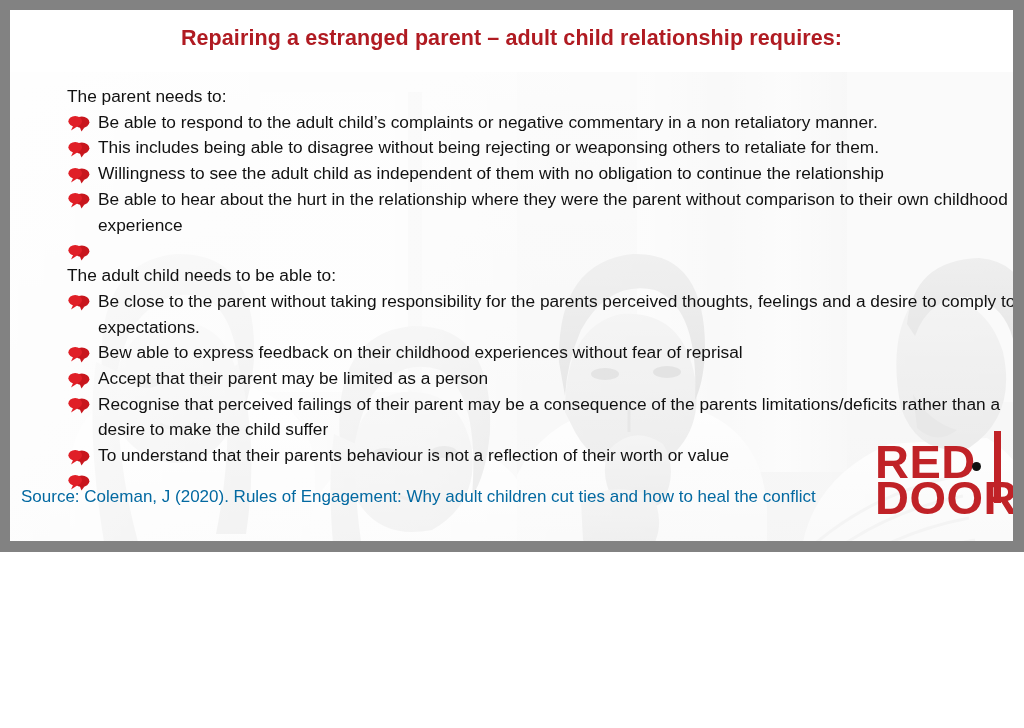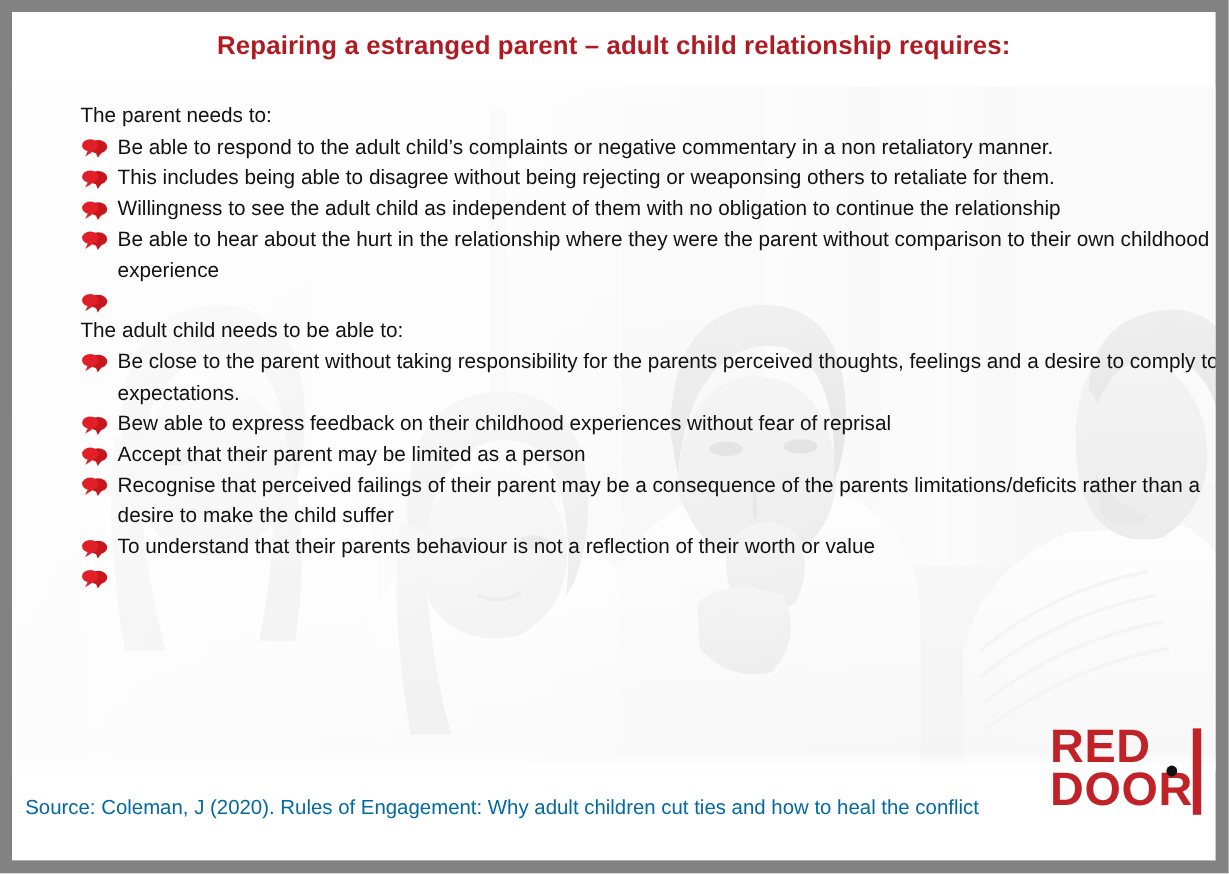--- a/index.html
+++ b/index.html
@@ -10,21 +10,21 @@
   body {
     width: 1024px;
     height: 728px;
     font-family: "Liberation Sans", sans-serif;
     overflow: hidden;
   }
 
   #slide {
     position: relative;
     width: 1024px;
-    height: 728px;
+    height: 552px;
     box-sizing: border-box;
     background: #828282;
     padding: 10px 11px 11px 10px;
   }
 
   #page {
     position: relative;
     width: 100%;
     height: 100%;
     background: #ffffff;
@@ -137,23 +137,23 @@
   #logo {
     position: absolute;
     right: 8px;
     bottom: 37px;
     width: 130px;
     height: 75px;
   }
   #logo-words {
     position: absolute;
     left: 0;
-    top: 0;
+    top: 15px;
     color: #c02227;
-    font-size: 39px;
+    font-size: 47px;
     font-weight: bold;
     line-height: 36px;
     letter-spacing: 0.5px;
   }
   #logo-bar {
     position: absolute;
     right: 4px;
     top: 2px;
     width: 7px;
     height: 72px;

